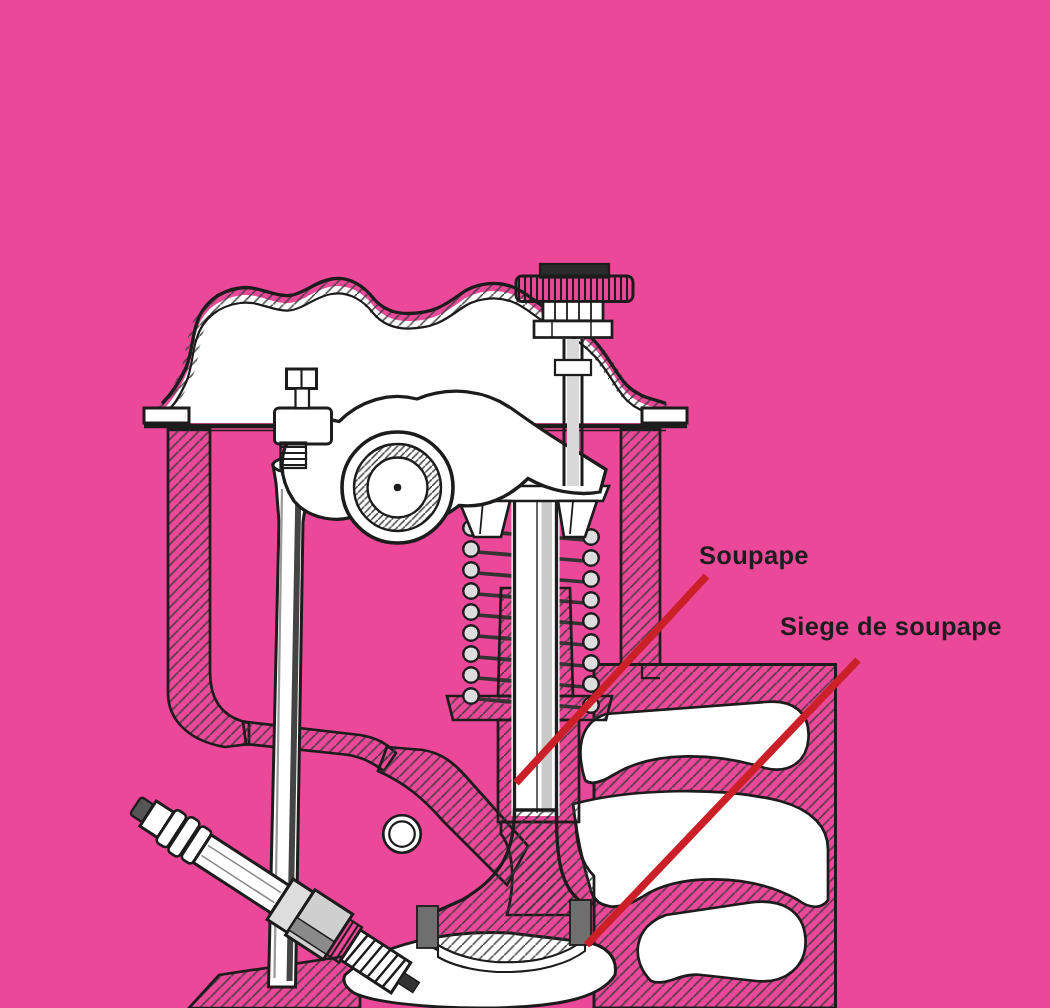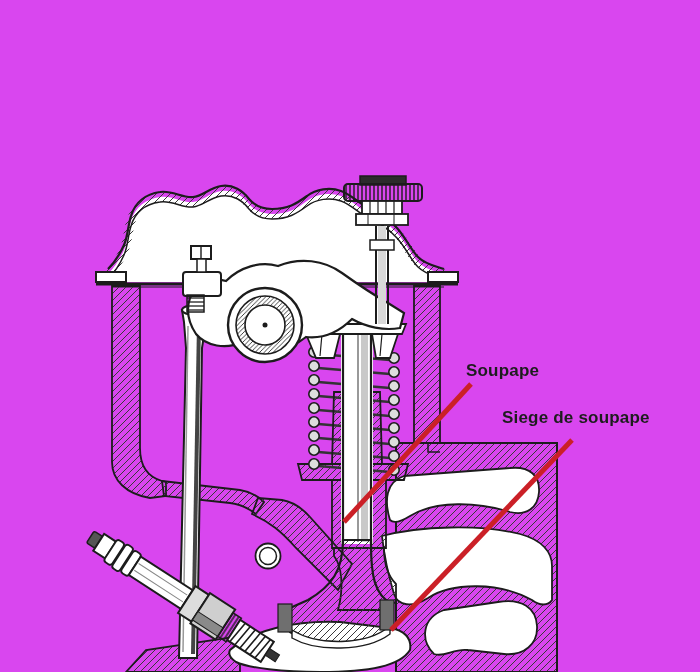--- a/index.html
+++ b/index.html
@@ -1,22 +1,22 @@
 <!DOCTYPE html>
 <html><head>
 <meta charset="utf-8">
 <style>
   html,body{margin:0;padding:0;background:#ffffff;}
-  .canvas{position:relative;width:700px;height:672px;background:#d946ef;overflow:hidden;
+  .canvas{position:relative;width:700px;height:672px;background:#ec4899;overflow:hidden;
           font-family:"Liberation Sans",sans-serif;}
   .canvas svg{position:absolute;left:0;top:0;}
   .anno-label{position:absolute;font-weight:bold;font-size:17px;color:#1d1d1d;
               letter-spacing:.2px;white-space:nowrap;}
   .lbl-soupape{left:466px;top:361px;}
-  .lbl-siege{left:502px;top:408px;}
+  .lbl-siege{left:520px;top:408px;}
 </style>
 </head>
 <body>
 
 <div class="canvas">
 <svg width="700" height="672" viewBox="0 0 700 672">
   <defs>
     <pattern id="hatch" patternUnits="userSpaceOnUse" width="7" height="7">
       <path d="M-1,8 L8,-1" stroke="#3a3a3a" stroke-width="1"></path>
     </pattern>

